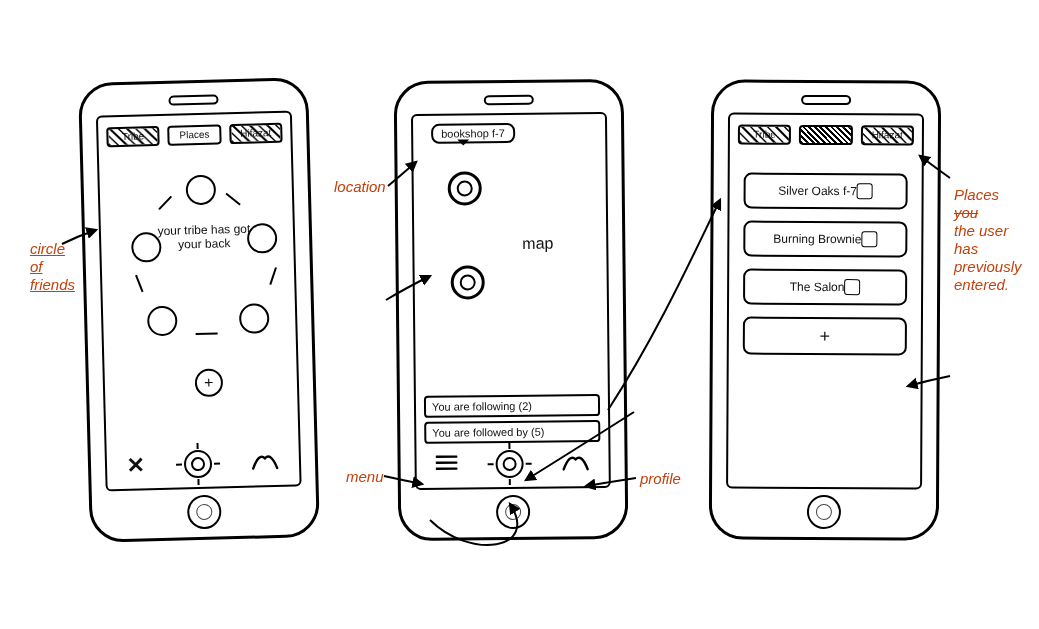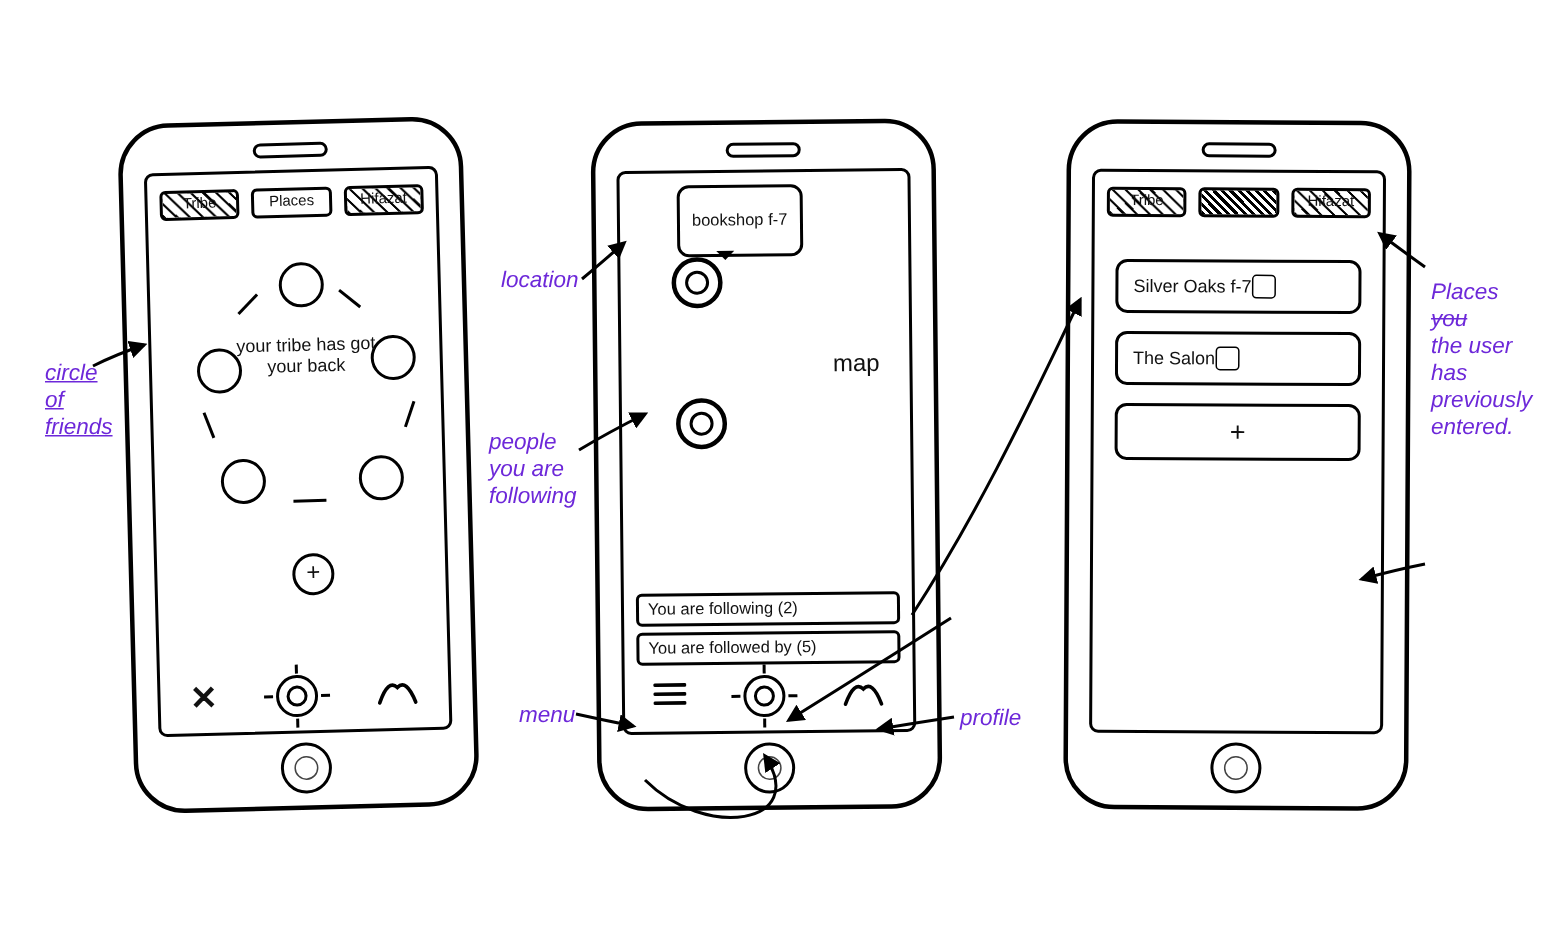--- a/index.html
+++ b/index.html
@@ -167,22 +167,21 @@
   .cross { font-size: 22px; font-weight: bold; }
 
   
   .callout {
     position: absolute;
     top: 8px;
     left: 18px;
     border: 2px solid #000;
     border-radius: 8px;
     font-size: 11px;
-    padding: 16px 8px;
-    margin-left: 20px;
+    padding: 2px 8px;
   }
   .callout::after {
     content: "";
     position: absolute;
     left: 24px;
     bottom: -10px;
     border: 6px solid transparent;
     border-top-color: #000;
   }
   .mapPerson {
@@ -196,40 +195,39 @@
     position: absolute;
     top:50%; left:50%;
     width: 12px; height: 12px;
     border: 2px solid #000;
     border-radius: 50%;
     transform: translate(-50%,-50%);
   }
   .mapLabel {
     position: absolute;
     font-size: 16px;
-    margin-left: 33px;
   }
   .infoRow {
     border: 2px solid #000;
     border-radius: 4px;
     font-size: 11px;
     padding: 3px 6px;
     margin: 4px 8px;
   }
 
   
   .placeRow {
     border: 2px solid #000;
     border-radius: 8px;
     margin: 12px 14px;
     padding: 8px 10px;
     font-size: 12px;
     display: flex;
     align-items: center;
-    justify-content: flex-start;
+    justify-content: center;
   }
   .placeRow .picon {
     width: 14px; height: 14px;
     border: 1.8px solid #000;
     border-radius: 3px;
   }
   .addRow {
     border: 2px solid #000;
     border-radius: 8px;
     margin: 12px 14px;
@@ -238,21 +236,21 @@
     text-align: center;
     line-height: 1;
   }
 
   
   .ann {
     position: absolute;
     font-size: 15px;
     line-height: 1.2;
     font-style: italic;
-    color: #6d28d9;
+    color: #c2410c;
     white-space: pre-line;
   }
   .ann .strike { text-decoration: line-through; }
   svg.arrows {
     position: absolute;
     top: 0; left: 0;
     width: 1039px; height: 629px;
     pointer-events: none;
   }
 </style>
@@ -361,36 +359,37 @@
         <div class="tab hatched">Hifazat</div>
       </div>
 
       <div style="height:10px;"></div>
 
       <div class="placeRow">
         <span>Silver Oaks f-7</span>
         <span class="picon"></span>
       </div>
       <div class="placeRow">
+        <span>Burning Brownie</span>
+        <span class="picon"></span>
+      </div>
+      <div class="placeRow">
         <span>The Salon</span>
         <span class="picon"></span>
       </div>
       <div class="addRow">+</div>
 
     </div>
     <div class="home"></div>
   </div>
 
   <div class="ann" style="left:30px; top:240px;text-decoration:underline;">circle
 of
 friends</div>
   <div class="ann" style="left:334px; top:178px;">location</div>
-  <div class="ann" style="left:326px; top:286px;">people
-you are
-following</div>
   <div class="ann" style="left:346px; top:468px;">menu</div>
   <div class="ann" style="left:640px; top:470px;font-style:italic;">profile</div>
 
   <div class="ann" style="left:954px; top:168px; width:80px;">
     <span>Places
 </span><span class="strike">you</span><span>
 the user
 has
 previously
 entered.</span>

